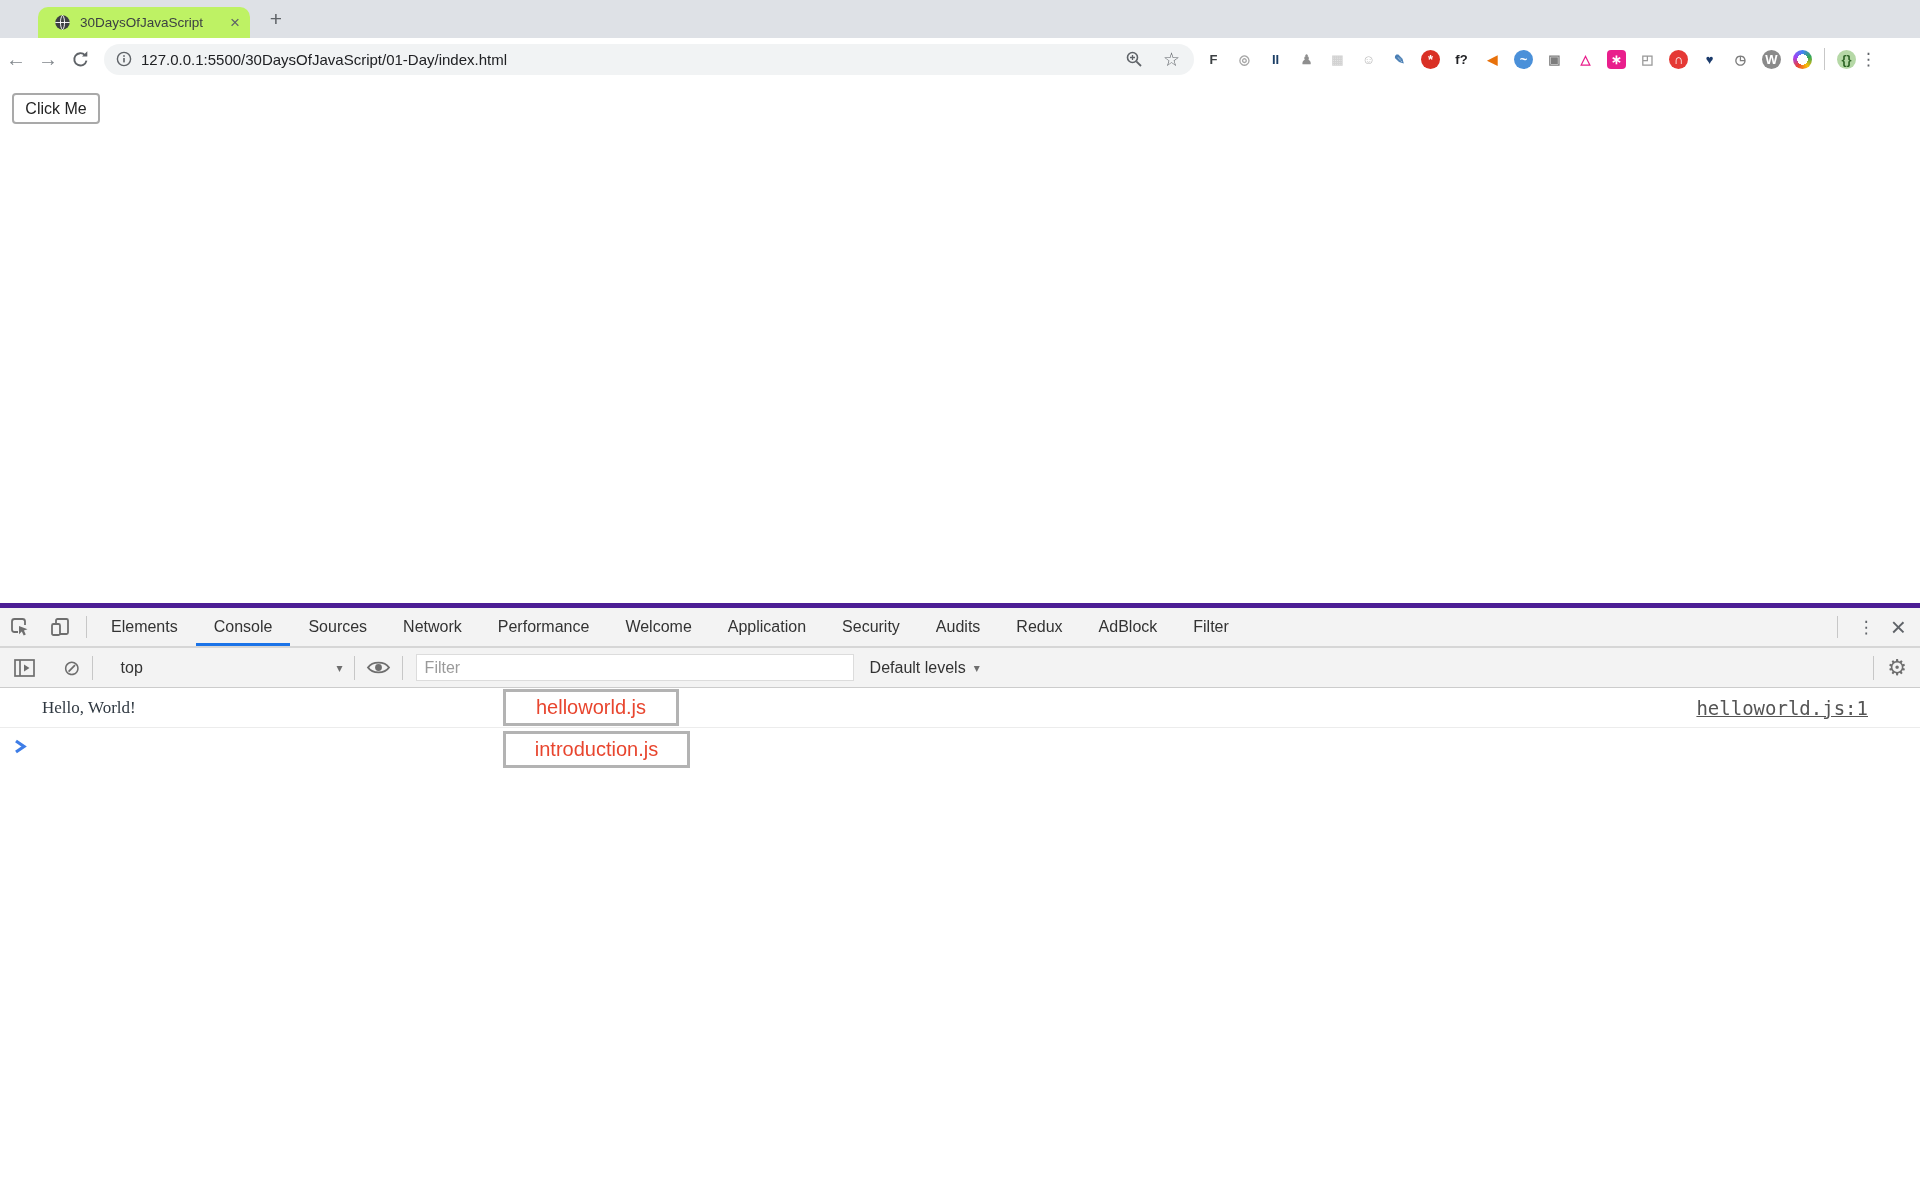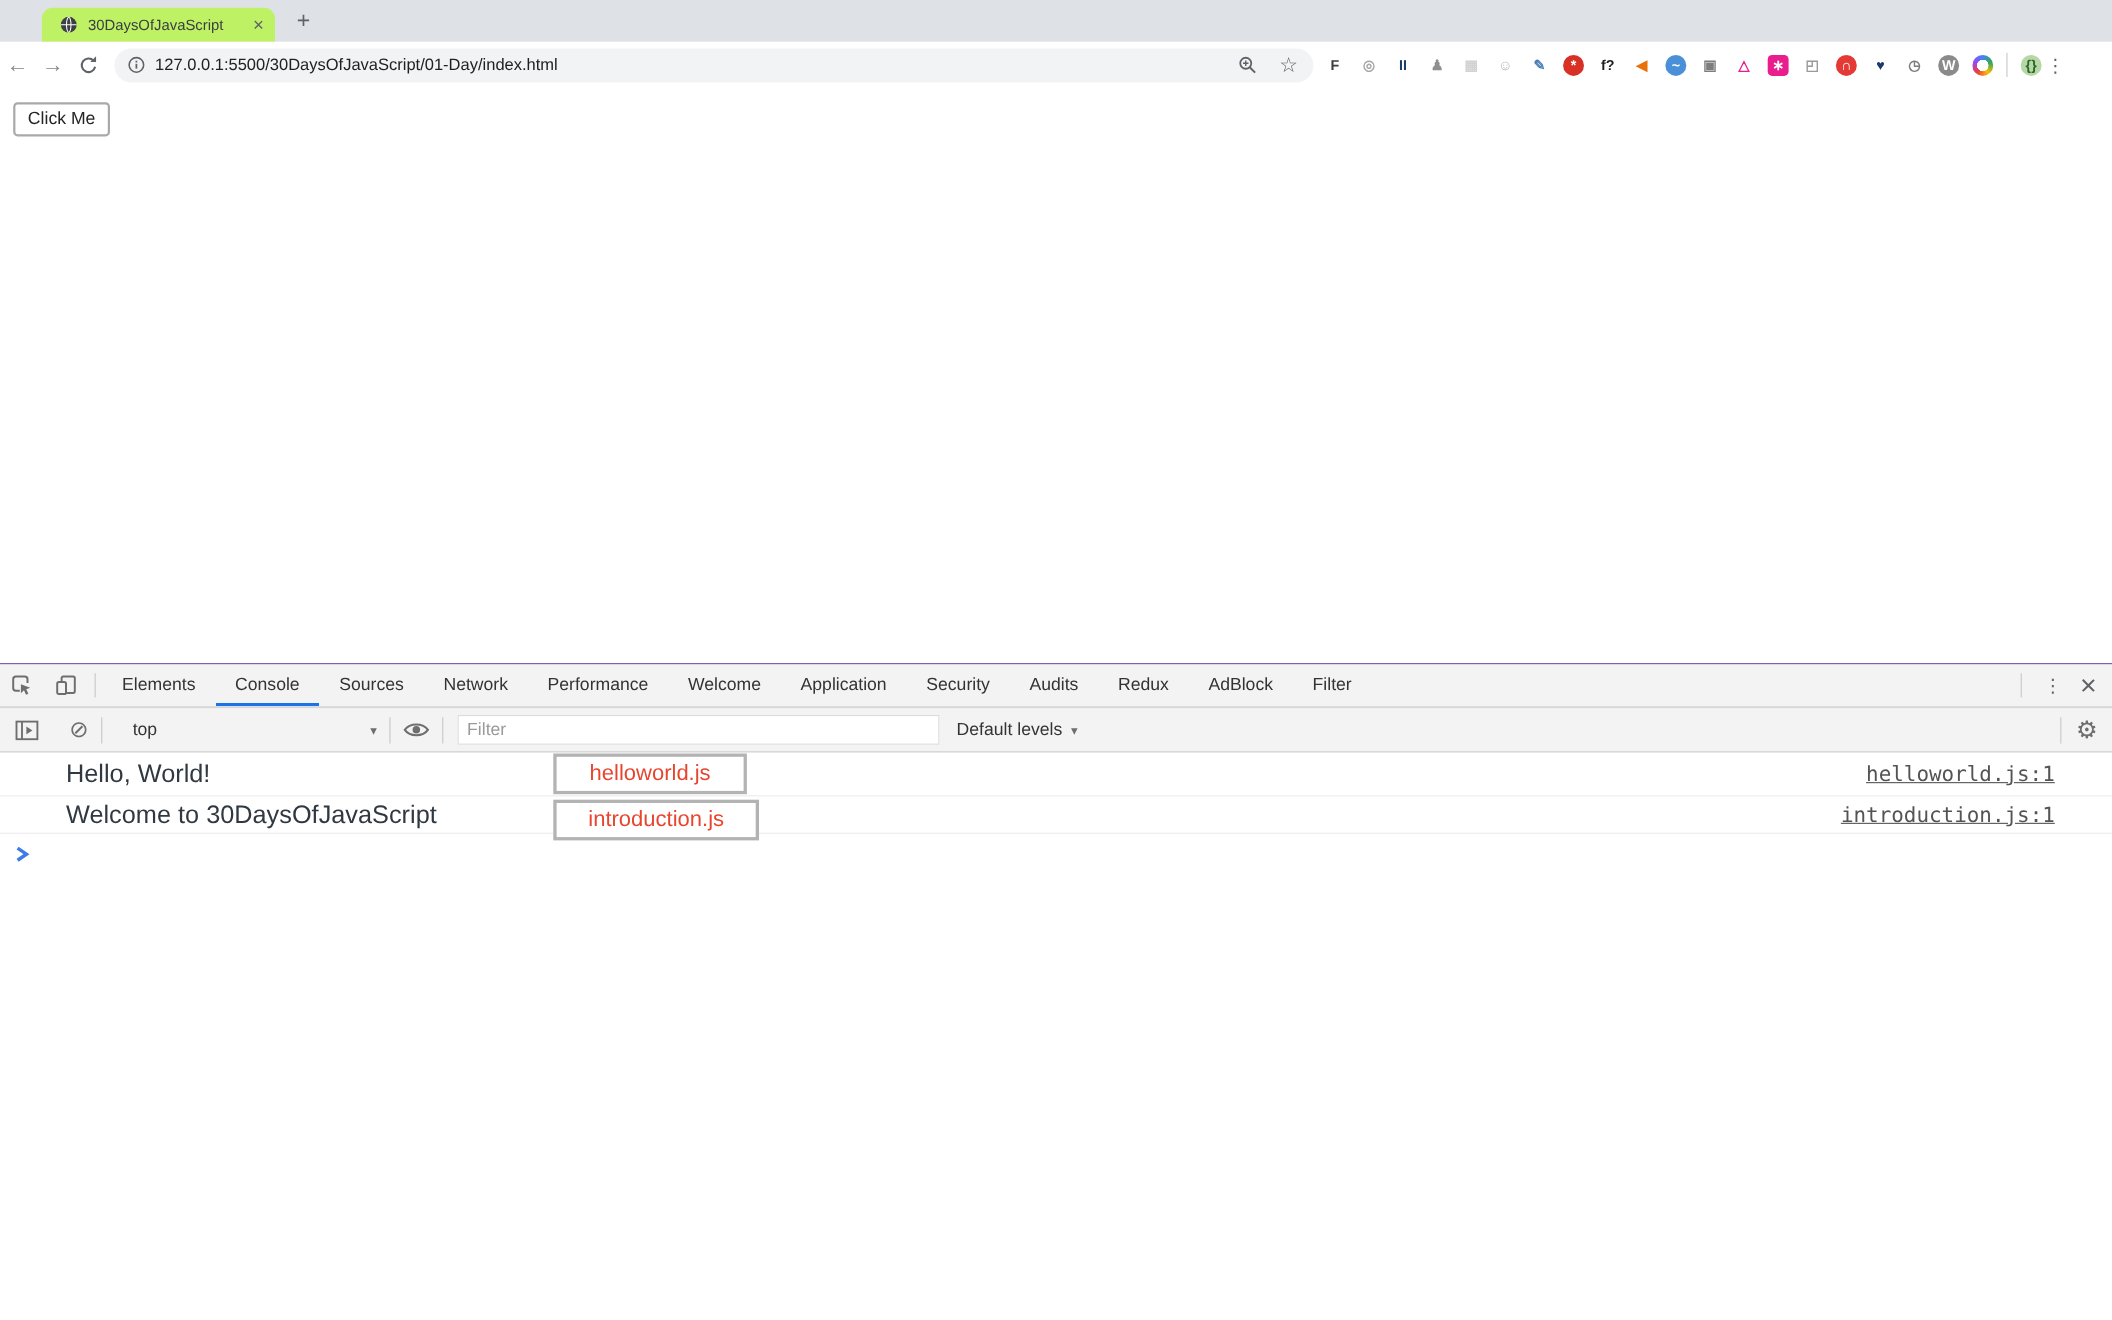--- a/index.html
+++ b/index.html
@@ -39,21 +39,21 @@
   
   #page{position:absolute;left:0;top:80px;width:1800px;height:523px;background:#fff;}
   #clickme{position:absolute;left:12px;top:13px;width:88px;height:31px;background:#fff;
     border:2px solid #a9a9a9;border-radius:4px;font-size:16px;color:#242424;
     display:flex;align-items:center;justify-content:center;box-sizing:border-box;}
   #inline-ann{position:absolute;left:143px;top:8px;width:288px;height:36px;background:#fff;
     border:3px solid #ababab;display:flex;align-items:center;justify-content:center;
     font-size:21px;color:#e8452e;}
   
   #devtools{position:absolute;left:0;top:603px;width:1920px;height:597px;background:#fff;
-    border-top:1px solid #4c1d95;box-sizing:border-box;}
+    border-top:5px solid #4c1d95;box-sizing:border-box;}
   #dt-tabs{height:38px;background:#f3f3f3;border-bottom:2px solid #d6d6d6;
     display:flex;align-items:stretch;}
   .dt-licon{display:flex;align-items:center;justify-content:center;width:40px;flex:none;}
   #dt-tabs .vsep{align-self:center;margin:0 6px;}
   .dt-tab{display:flex;align-items:center;padding:0 18px;font-size:16px;color:#333;
     white-space:nowrap;}
   .dt-tab.active{box-shadow:inset 0 -3px 0 #1a73e8;}
   #dt-tabs .right{margin-left:auto;display:flex;align-items:center;}
   #dt-kebab{font-size:17px;color:#5f6368;margin:0 16px 0 14px;}
   #dt-close{font-size:26px;color:#5f6368;margin-right:14px;line-height:1;}
@@ -70,22 +70,22 @@
   #levels{display:flex;align-items:center;gap:8px;font-size:16px;color:#333;margin-left:16px;}
   #dt-toolbar .spacer{flex:1;}
   .icon-btn{display:flex;align-items:center;justify-content:center;flex:none;}
   .glyph-btn{font-size:19px;color:#6e6e6e;line-height:1;}
   #gear{font-size:22px;color:#6e6e6e;margin:0 13px 0 2px;line-height:1;}
   
   .crow{display:flex;align-items:center;border-bottom:1px solid #ececec;padding-left:42px;
     box-sizing:border-box;}
   .crow.r1{height:40px;}
   .crow.r2{height:34px;}
-  .msg{font-family:Liberation Sans, sans-serif;font-size:23px;color:#303942;
-    white-space:pre;margin-left:18px;}
+  .msg{font-family:Liberation Serif, serif;font-size:17px;color:#303942;
+    white-space:pre;}
   .src{margin-left:auto;padding-right:52px;font-family:"DejaVu Sans Mono","Liberation Mono",monospace;
     font-size:19px;color:#545454;text-decoration:underline;white-space:nowrap;}
   #prompt-row{height:36px;display:flex;align-items:center;padding-left:13px;}
   .ann{position:absolute;background:#fff;border:3px solid #b3b3b3;display:flex;
     align-items:center;justify-content:center;font-size:20px;color:#e8452e;box-sizing:border-box;}
   #ann1{left:503px;top:81px;width:176px;height:37px;}
   #ann2{left:503px;top:123px;width:187px;height:37px;}
 </style>
 </head>
 <body>
@@ -227,24 +227,20 @@
     </span>
     <span class="spacer"></span>
     <span class="vsep"></span>
     <span id="gear">⚙</span>
   </div>
 
   <div class="crow r1">
     <span class="msg">Hello, World!</span>
     <span class="src">helloworld.js:1</span>
   </div>
-  <div class="crow r2">
-    <span class="msg">Welcome to 30DaysOfJavaScript</span>
-    <span class="src">introduction.js:1</span>
-  </div>
   <div id="prompt-row">
     <span class="icon-btn">
       <svg width="14" height="17" viewBox="0 0 14 17">
           <path d="M3 3l8 5.5L3 14" fill="none" stroke="#3e7de7" stroke-width="3.2"></path>
         </svg>
     </span>
   </div>
 
   <div class="ann" id="ann1">helloworld.js</div>
   <div class="ann" id="ann2">introduction.js</div>

